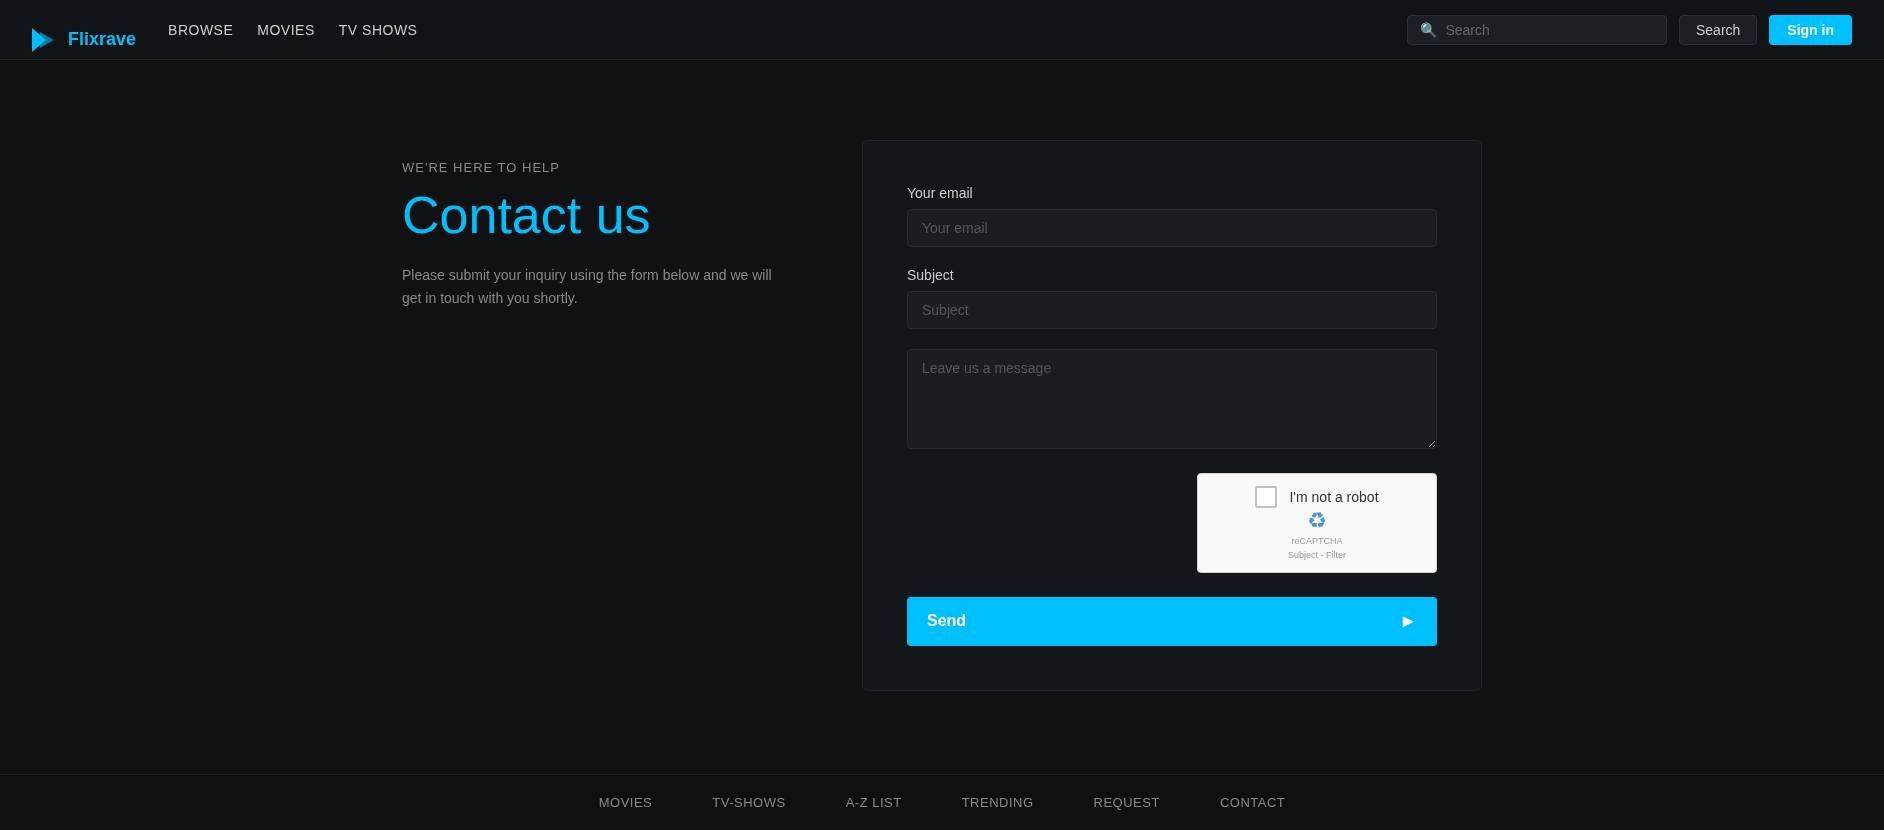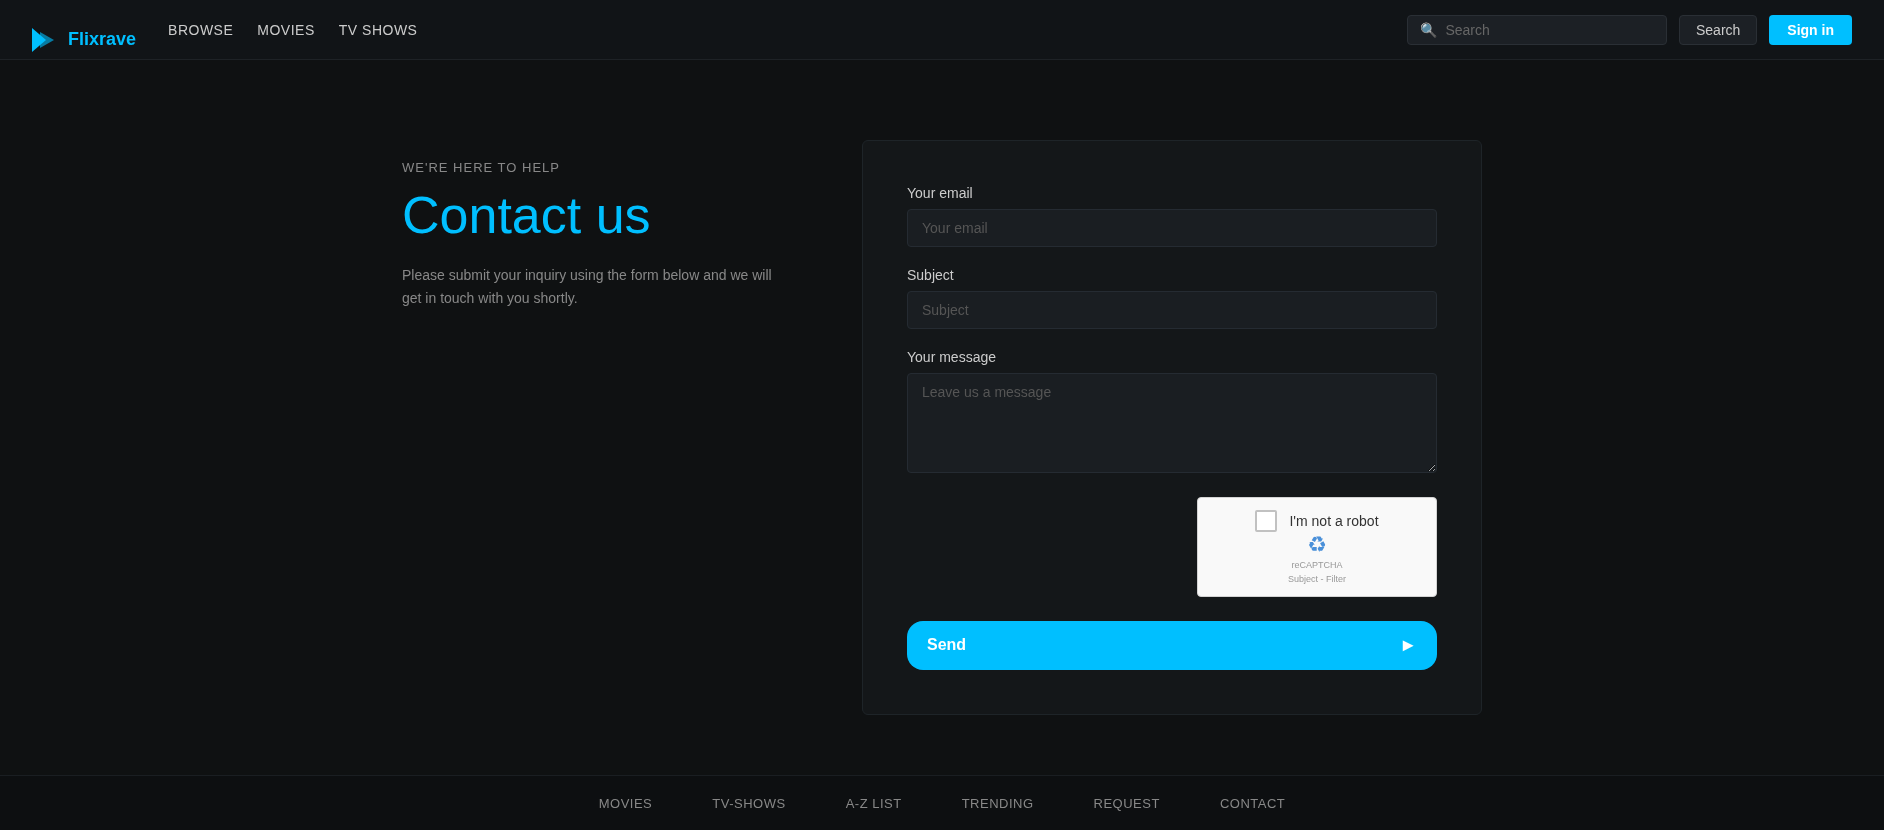--- a/index.html
+++ b/index.html
@@ -275,21 +275,21 @@
 
     
     .send-btn {
       width: 100%;
       background-color: #00bfff;
       border: none;
       color: #ffffff;
       font-size: 16px;
       font-weight: 600;
       padding: 14px 20px;
-      border-radius: 16px;
+      border-radius: 4px;
       cursor: pointer;
       display: flex;
       align-items: center;
       justify-content: space-between;
       transition: background-color 0.2s;
       margin-top: 24px;
     }
 
     .send-arrow {
       font-size: 18px;
@@ -365,21 +365,20 @@
       <label class="form-label">Your email</label>
       <input type="email" class="form-input" placeholder="Your email" style="">
     </div>
 
     <div class="form-group">
       <label class="form-label">Subject</label>
       <input type="text" class="form-input" placeholder="Subject" style="">
     </div>
 
     <div class="form-group">
-      <label class="form-label">Your message</label>
       <textarea class="form-input" placeholder="Leave us a message" style=""></textarea>
     </div>
 
     <div class="recaptcha-container">
       <div class="recaptcha-box">
         <div class="recaptcha-left">
           <div class="recaptcha-checkbox"></div>
           <span class="recaptcha-text">I'm not a robot</span>
         </div>
         <div class="recaptcha-right">

